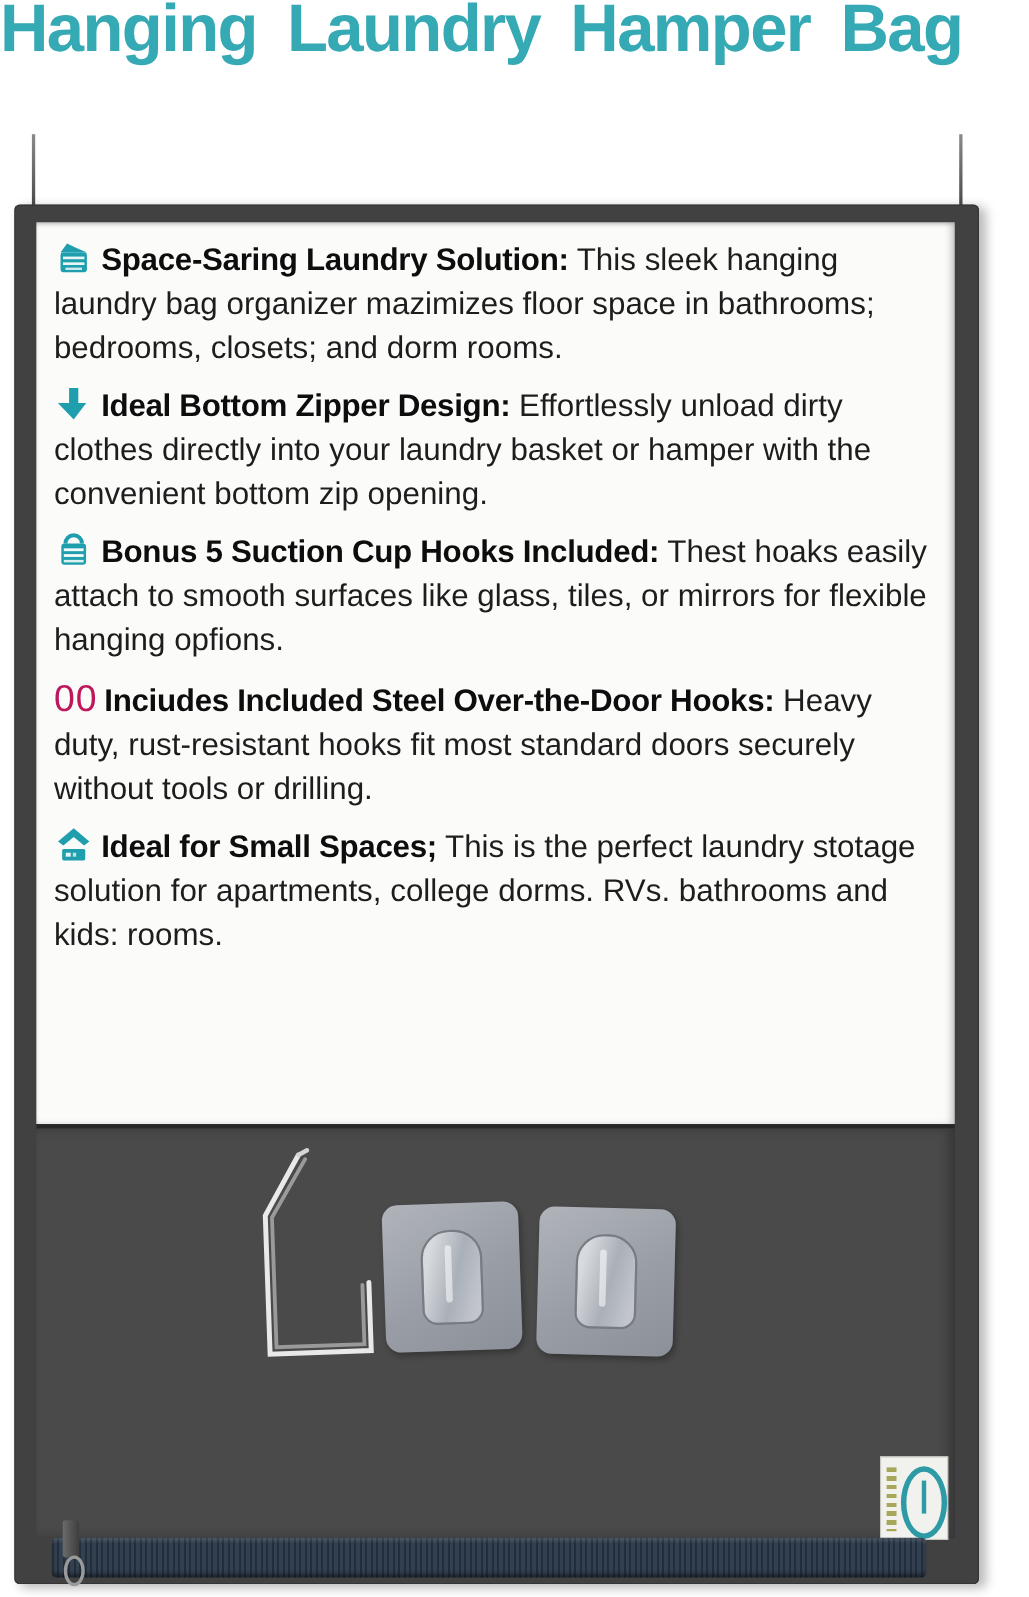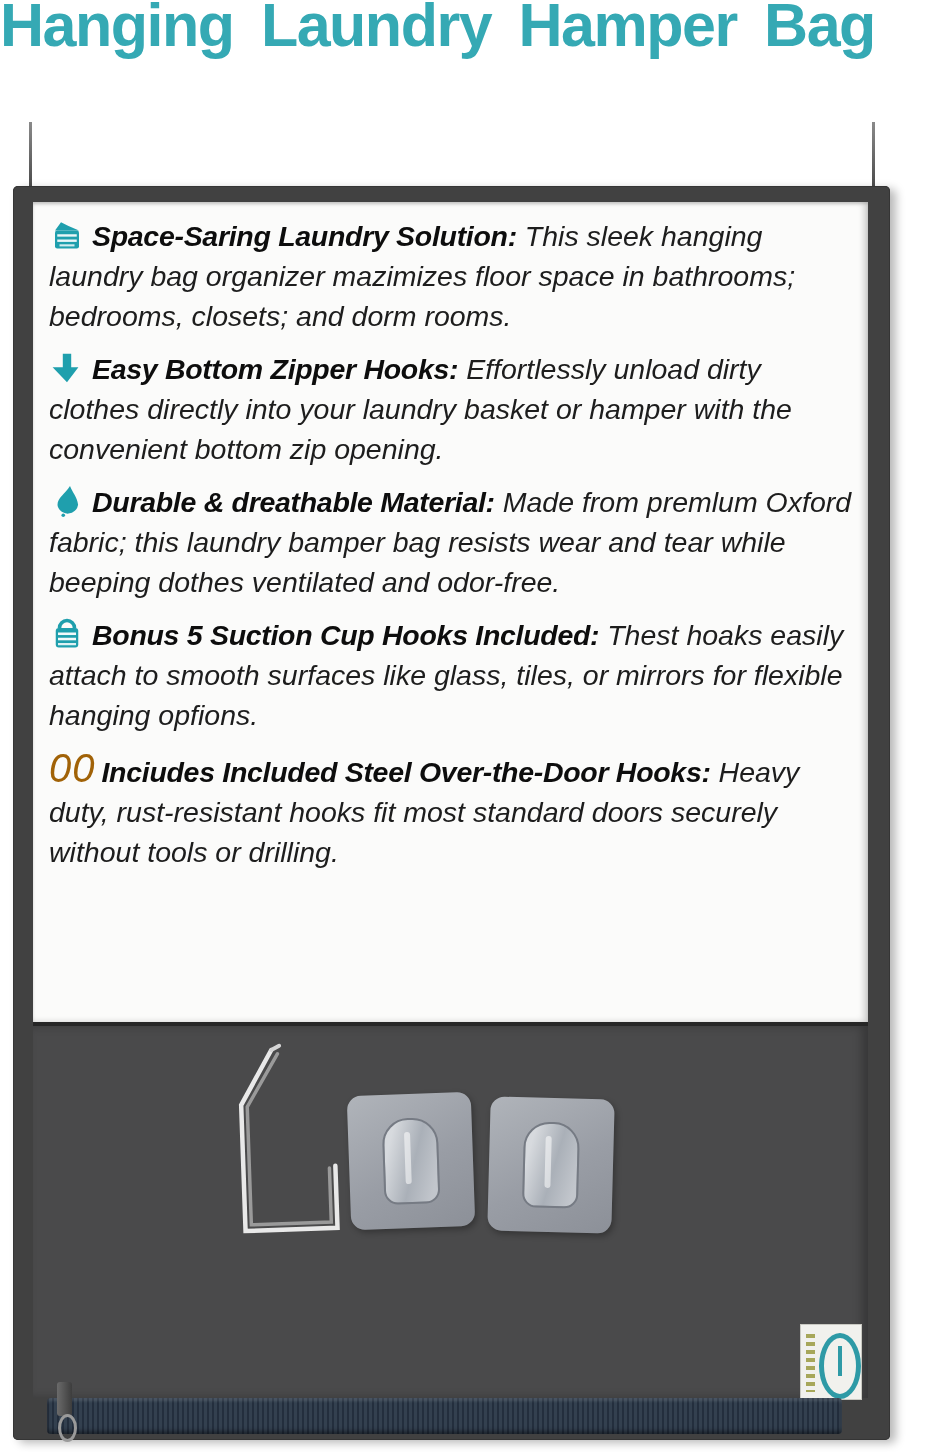--- a/index.html
+++ b/index.html
@@ -23,25 +23,25 @@
     position:absolute;left:13px;top:186px;width:877px;height:1254px;
     background:#414141;border-radius:5px;
     box-shadow:6px 3px 10px rgba(0,0,0,.28), inset 0 0 0 1px #353535;
   }
   .info-panel{
     position:absolute;left:20px;top:16px;width:835px;height:820px;
     background:#fbfbfa;box-sizing:border-box;
     padding:14px 14px 0 16px;
     box-shadow:inset -4px 0 6px rgba(0,0,0,.18), inset 0 2px 3px rgba(0,0,0,.15);
   }
-  .feature{margin:0 0 13px 0;font-size:28.5px;line-height:40px;color:#1d1d1d;font-style:italic;}
+  .feature{margin:0 0 13px 0;font-size:28.5px;line-height:40px;color:#1d1d1d;}
   .feature b{color:#0d0d0d;letter-spacing:-.3px;}
   .f-icon{display:inline-block;width:36px;height:36px;vertical-align:-7px;margin-right:7px;}
   .f-icon svg{width:36px;height:36px;display:block;}
-  .zero-icon{color:#a16207;font-weight:400;font-size:40px;letter-spacing:1px;margin-right:6px;}
+  .zero-icon{color:#be185d;font-weight:400;font-size:34px;letter-spacing:1px;margin-right:6px;}
   
   .fabric-panel{
     position:absolute;left:20px;top:836px;width:835px;height:376px;
     background:#4a4a4b;border-top:4px solid #262626;box-sizing:border-box;
     box-shadow:inset -6px 0 10px rgba(0,0,0,.25);
   }
   .door-hook{position:absolute;left:150px;top:16px;transform:rotate(-2deg);}
   .pad{
     position:absolute;width:124px;height:134px;border-radius:14px;
     background:linear-gradient(150deg,#b0b4ba 0%,#999da5 55%,#8c9098 100%);
@@ -98,48 +98,50 @@
         <rect x="5.5" y="11.5" width="13" height="1.6" fill="#fff" opacity=".9"></rect>
         <rect x="5.5" y="15" width="13" height="1.6" fill="#fff" opacity=".9"></rect>
         <rect x="7" y="18.2" width="10" height="1.4" fill="#fff" opacity=".8"></rect>
       </svg></span><b>Space-Saring Laundry Solution:</b>
       <span>This sleek hanging laundry bag organizer mazimizes floor space in bathrooms; bedrooms, closets; and dorm rooms.</span>
     </p>
 
     <p class="feature">
       <span class="f-icon"><svg viewBox="0 0 24 24">
         <path d="M9.2 2.5 L14.8 2.5 L14.8 11.5 L19.6 11.5 L12 21.5 L2.4 11.5 L9.2 11.5 Z" fill="#1F9FAD"></path>
-      </svg></span><b>Easy Bottom Zipper Hooks:</b>
+      </svg></span><b>Ideal Bottom Zipper Design:</b>
       <span>Effortlessly unload dirty clothes directly into your laundry basket or hamper with the convenient bottom zip opening.</span>
     </p>
 
-    <p class="feature">
-      <span class="f-icon"><svg viewBox="0 0 24 24">
-        <path d="M14 2 C10.5 7.5 4.8 10.5 5.8 15.5 a7 7 0 0 0 13.6 -1 C18.8 9.5 15.8 6.5 14 2 Z" fill="#1F9FAD"></path>
-        <circle cx="9.5" cy="21.5" r="1.2" fill="#1F9FAD"></circle>
-      </svg></span><b>Durable &amp; dreathable Material:</b>
-      <span>Made from premlum Oxford fabric; this laundry bamper bag resists wear and tear while beeping dothes ventilated and odor-free.</span>
-    </p>
 
     <p class="feature">
       <span class="f-icon"><svg viewBox="0 0 24 24">
         <path d="M7 8 a5 5 0 0 1 10 0" fill="none" stroke="#1F9FAD" stroke-width="2.4"></path>
         <rect x="4.5" y="8" width="15" height="13" rx="2" fill="#1F9FAD"></rect>
         <rect x="6" y="11" width="12" height="1.7" fill="#fff" opacity=".95"></rect>
         <rect x="6" y="14.5" width="12" height="1.7" fill="#fff" opacity=".95"></rect>
         <rect x="6" y="18" width="12" height="1.5" fill="#fff" opacity=".85"></rect>
       </svg></span><b>Bonus 5 Suction Cup Hooks Included:</b>
       <span>Thest hoaks easily attach to smooth surfaces like glass, tiles, or mirrors for flexible hanging opfions.</span>
     </p>
 
     <p class="feature">
       <span class="zero-icon">00</span><b>Inciudes Included Steel Over-the-Door Hooks:</b>
       <span>Heavy duty, rust-resistant hooks fit most standard doors securely without tools or drilling.</span>
     </p>
 
+    <p class="feature">
+      <span class="f-icon"><svg viewBox="0 0 24 24">
+        <path d="M2.5 10 L12 2 L21.5 10 L18.3 12.4 L12 7.3 L5.7 12.4 Z" fill="#1F9FAD"></path>
+        <rect x="5" y="14.5" width="14" height="7" rx="1" fill="#1F9FAD"></rect>
+        <rect x="7.2" y="16.8" width="3" height="2.4" fill="#fff" opacity=".9"></rect>
+        <rect x="11.5" y="16.8" width="2" height="2.4" fill="#fff" opacity=".7"></rect>
+      </svg></span><b>Ideal for Small Spaces;</b>
+      <span>This is the perfect laundry stotage solution for apartments, college dorms. RVs. bathrooms and kids: rooms.</span>
+    </p>
 
   </div>
 
   <div class="fabric-panel">
 
     <svg class="door-hook" width="180" height="230" viewBox="0 0 180 230">
       <path d="M92 8 L60 62 L60 188 L152 188 L152 126" fill="none" stroke="#e9e9e9" stroke-width="4.5" stroke-linecap="round"></path>
       <path d="M98 12 L66 64 L66 182 L146 182 L146 128" fill="none" stroke="#9a9a9a" stroke-width="3.5" stroke-linecap="round"></path>
       <path d="M92 8 L100 4" fill="none" stroke="#d5d5d5" stroke-width="4" stroke-linecap="round"></path>
     </svg>

